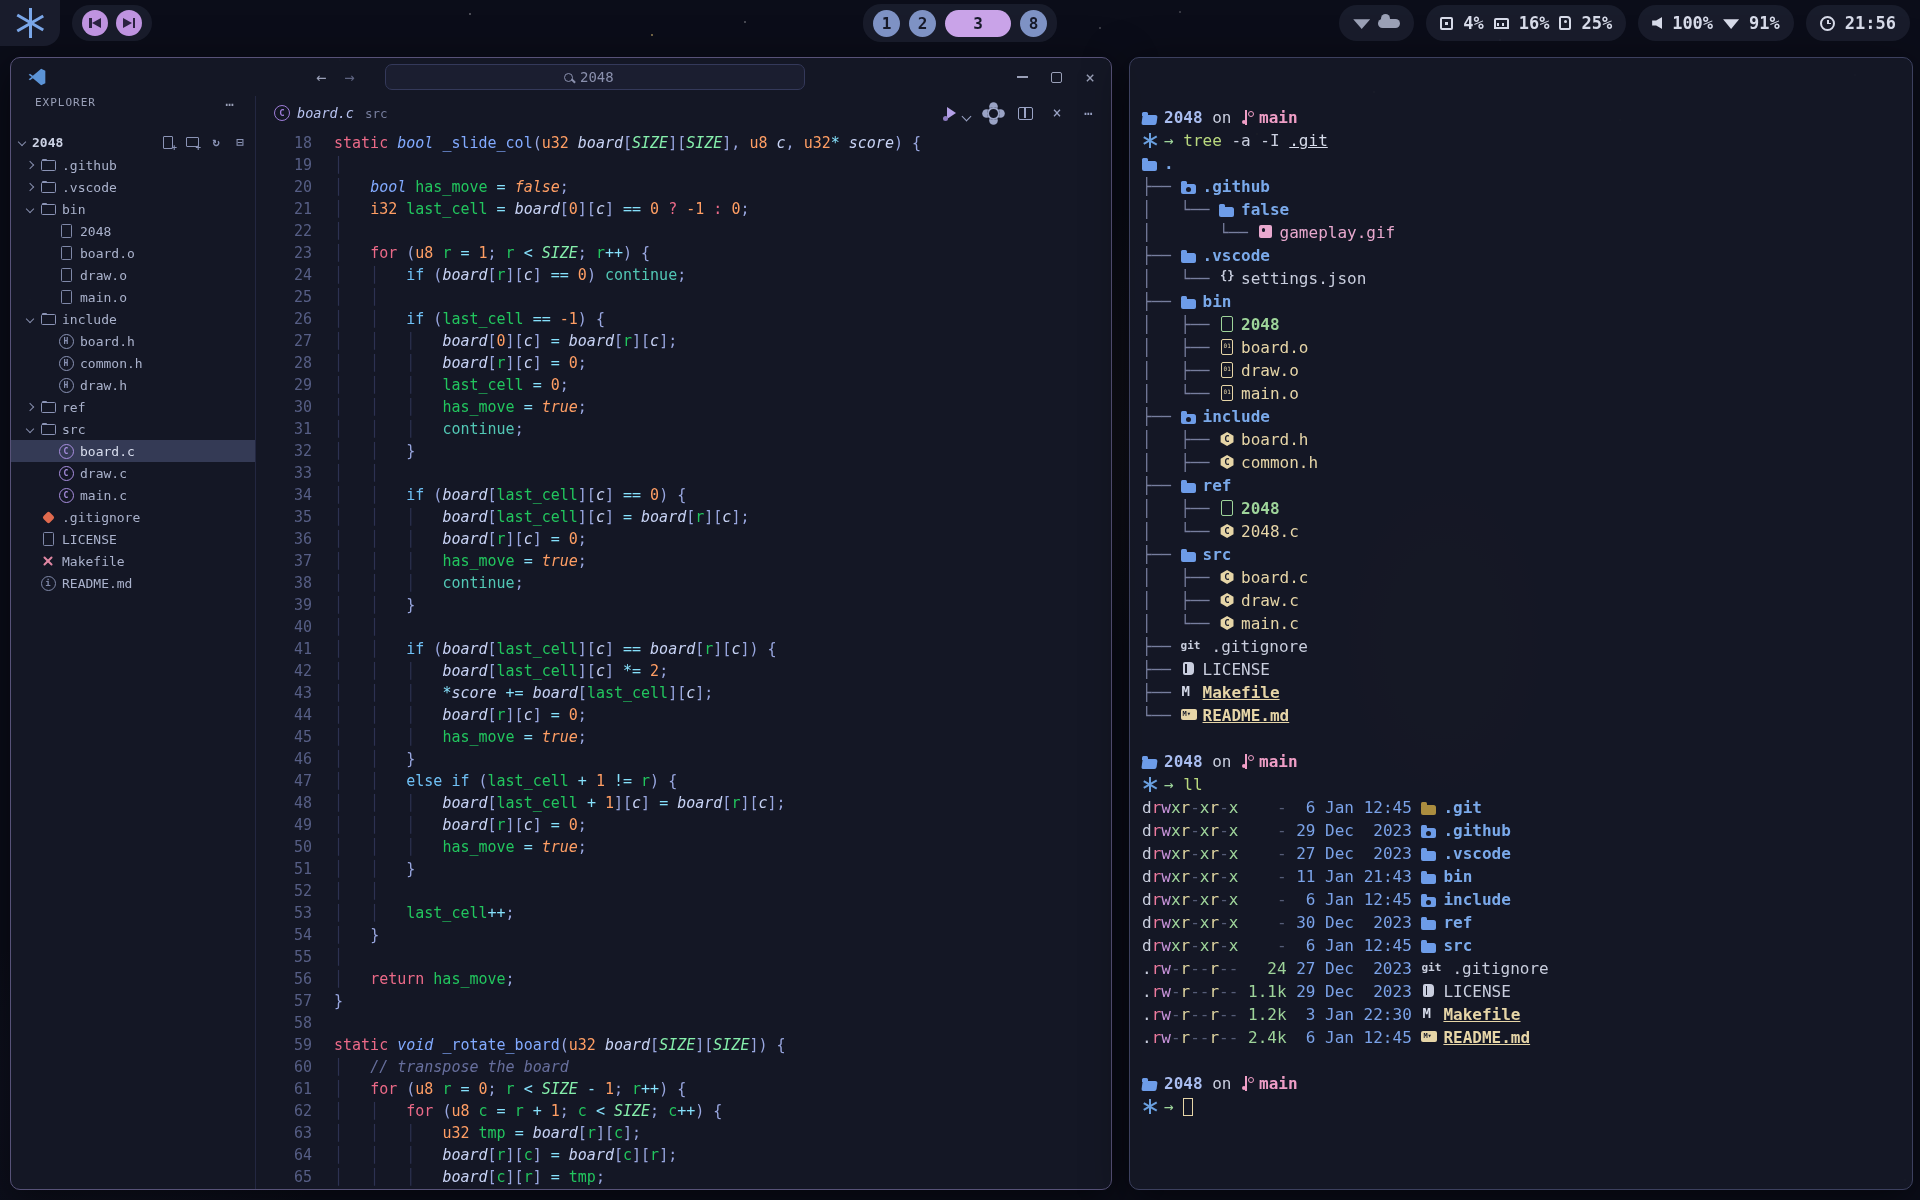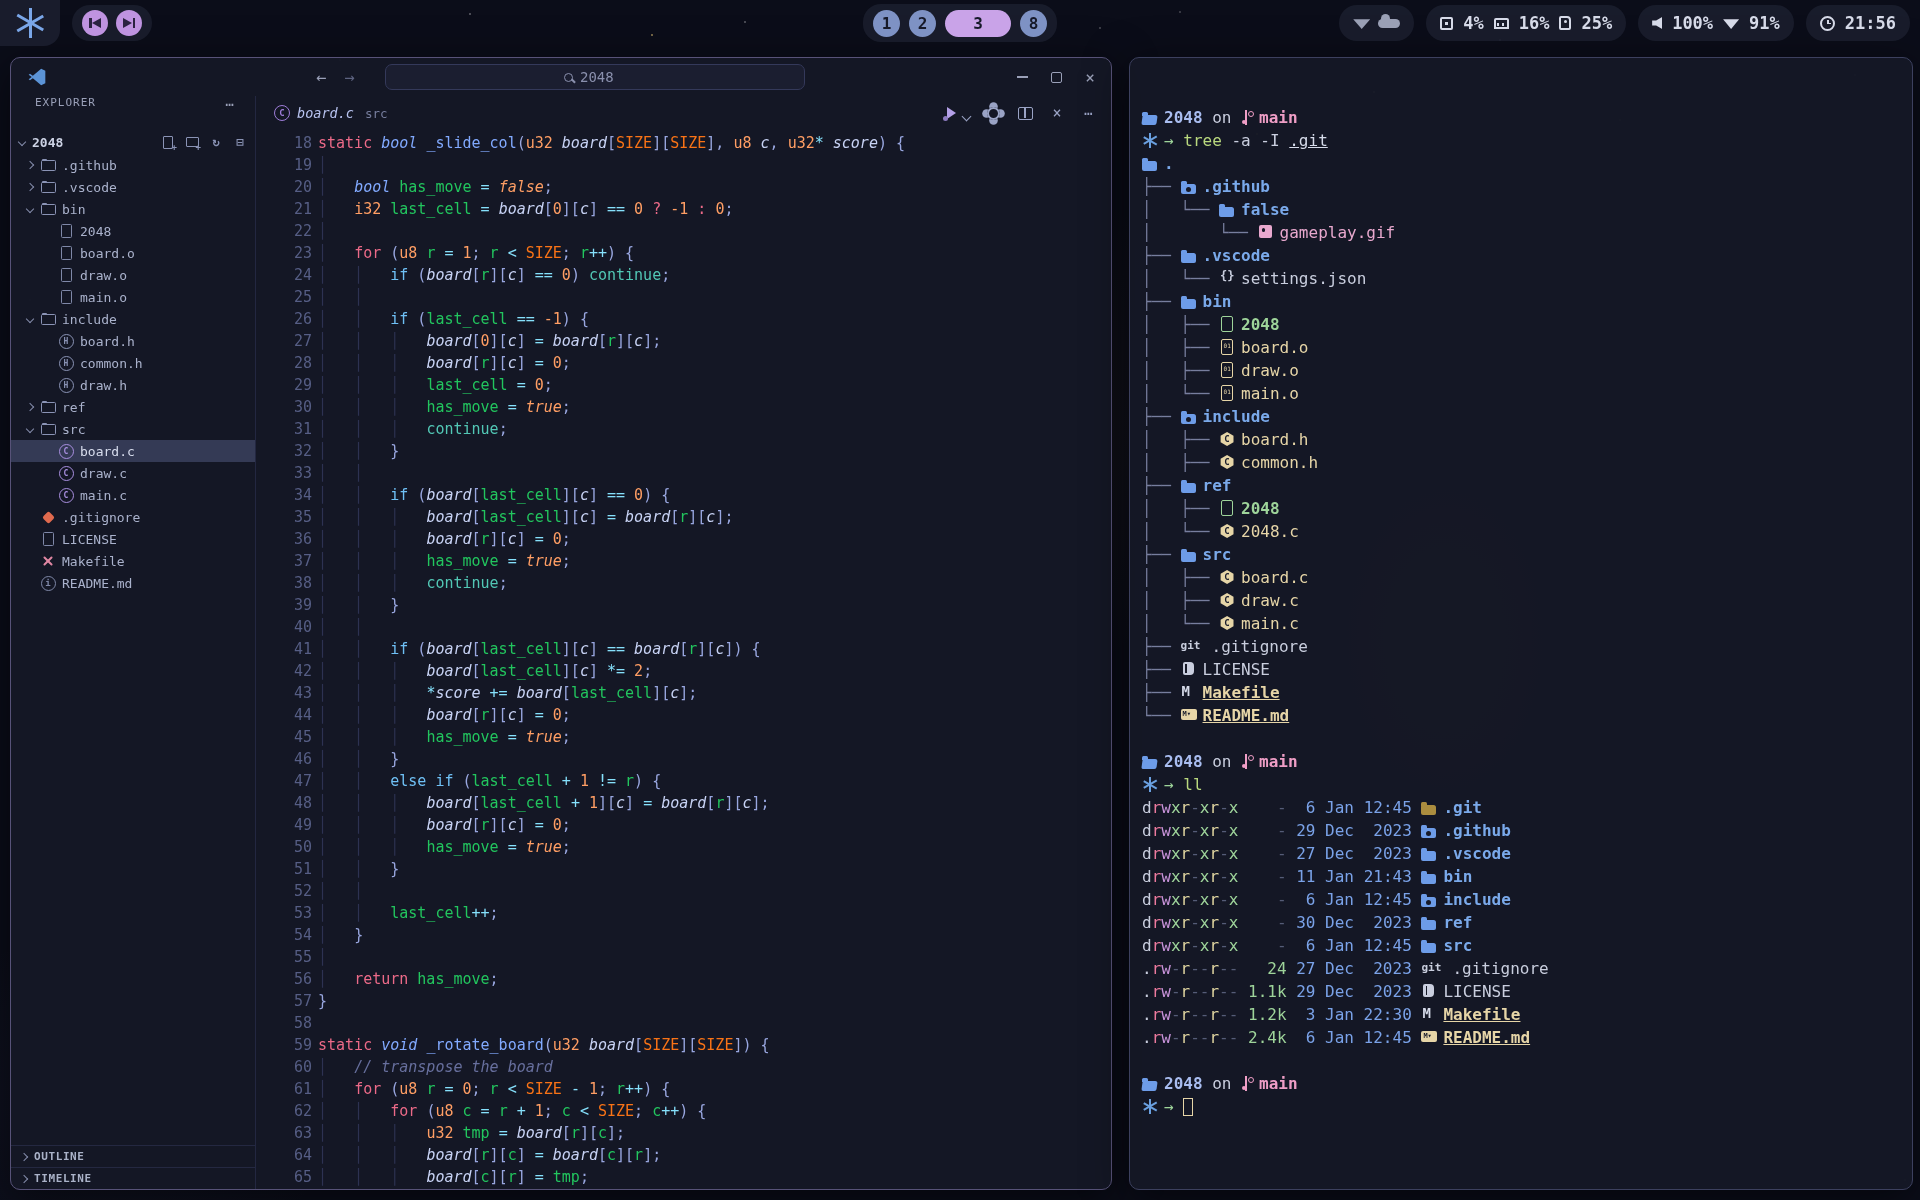--- a/index.html
+++ b/index.html
@@ -149,26 +149,26 @@
   .edi-drop::before{content:"";position:absolute;left:2px;top:4px;width:6px;height:6px;
     border-right:1.5px solid #9aa3c5;border-bottom:1.5px solid #9aa3c5;transform:rotate(45deg)}
   .edi-gear::before{content:"";width:9px;height:9px;border:2px solid #9aa3c5;border-radius:50%;
     box-shadow:0 -7px 0 -2.2px #9aa3c5,0 7px 0 -2.2px #9aa3c5,-7px 0 0 -2.2px #9aa3c5,7px 0 0 -2.2px #9aa3c5}
   .edi-split::before{content:"";width:13px;height:11px;border:1.5px solid #9aa3c5;border-radius:2px}
   .edi-split::after{content:"";position:absolute;left:7.3px;top:3px;width:1.5px;height:10px;background:#9aa3c5}
   .edi-close{font-size:15px}
   .edi-more{font-size:14px;letter-spacing:1px}
   .code{flex:1;padding-top:2px;font-size:15px;line-height:22px;white-space:pre;overflow:hidden;cursor:text}
   .cl{white-space:pre}
-  .ln{display:inline-block;width:56px;text-align:right;margin-right:6px;color:#565e85}
+  .ln{display:inline-block;width:56px;text-align:right;margin-right:22px;color:#565e85}
   .lead{color:#2d3252}
   .tk-k{color:#ec6a88}.tk-ki{color:#6fc0f5}.tk-kf{color:#52c7b5}
   .tk-ty{color:#82aaff;font-style:italic}.tk-tn{color:#ff9e64}.tk-fn{color:#82aaff}
   .tk-pi{color:#c8d3f5;font-style:italic}.tk-id{color:#22c55e}
-  .tk-cn{color:#f97316;}.tk-nu{color:#ff9e64}
+  .tk-cn{color:#86efac;font-style:italic}.tk-nu{color:#ff9e64}
   .tk-bo{color:#ff9e64;font-style:italic}.tk-op{color:#86e1fc}
   .tk-pu{color:#99a7e0}.tk-q{color:#ec6a88}.tk-cm{color:#676f9d;font-style:italic}
   
   .tl{white-space:pre;min-height:23px}
   .tk-tP{color:#a9bdf0;font-weight:700}.tk-tp{color:#c9cede}
   .tk-tB{color:#ef9ec6;font-weight:700}
   .tk-ar{color:#9ed49a}.tk-cmd{color:#b9d87e}.tk-arg{color:#c9cede}
   .tk-und{color:#d6dbea;text-decoration:underline}
   .tk-cn2{color:#777e9e}
   .tk-dir{color:#7aa9ea;font-weight:700}
@@ -378,30 +378,20 @@
           </div>
           <div class="ex-row" style="padding-left: 29px;">
             <span class="fi fi-make"></span>
             <span>Makefile</span>
           </div>
           <div class="ex-row" style="padding-left: 29px;">
             <span class="fi fi-info"></span>
             <span>README.md</span>
           </div>
         </div>
-      <div class="ex-bottom">
-        <div class="panel-row">
-          <span class="chev"></span>
-          <span>OUTLINE</span>
-        </div>
-        <div class="panel-row">
-          <span class="chev"></span>
-          <span>TIMELINE</span>
-        </div>
-      </div>
     </div>
     <div class="editor">
       <div class="tabbar">
         <div class="tab">
           <span class="tab-c"></span>
           <span class="fname">board.c</span>
           <span class="fdir">src</span>
         </div>
         <div class="ed-icons">
           <span style="display:flex;align-items:center;gap:2px">

